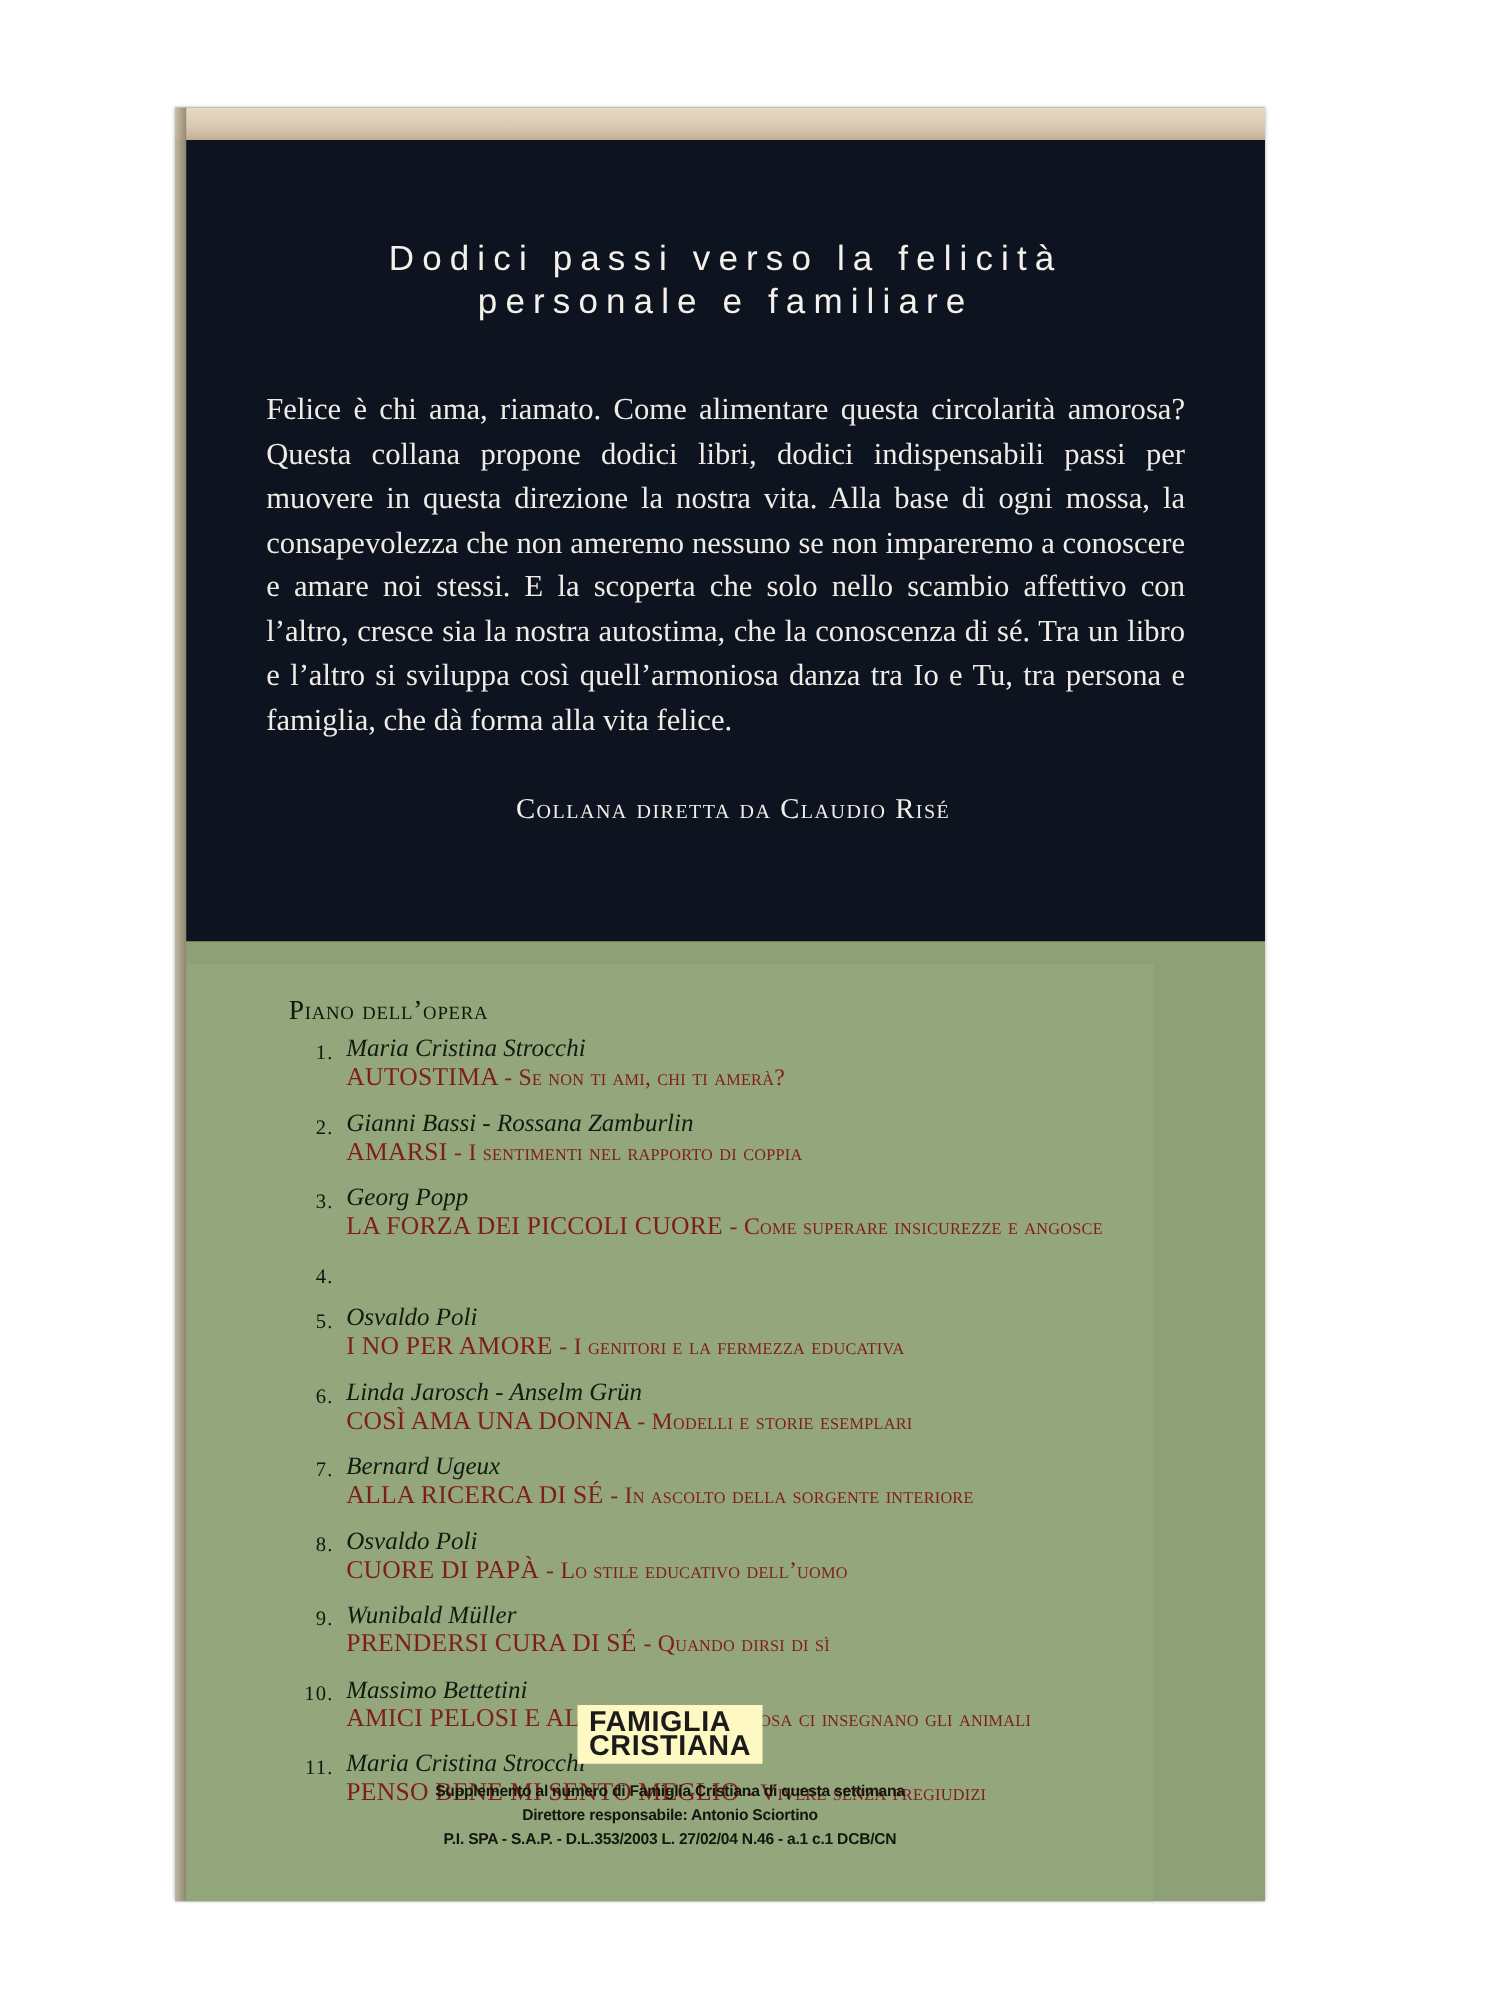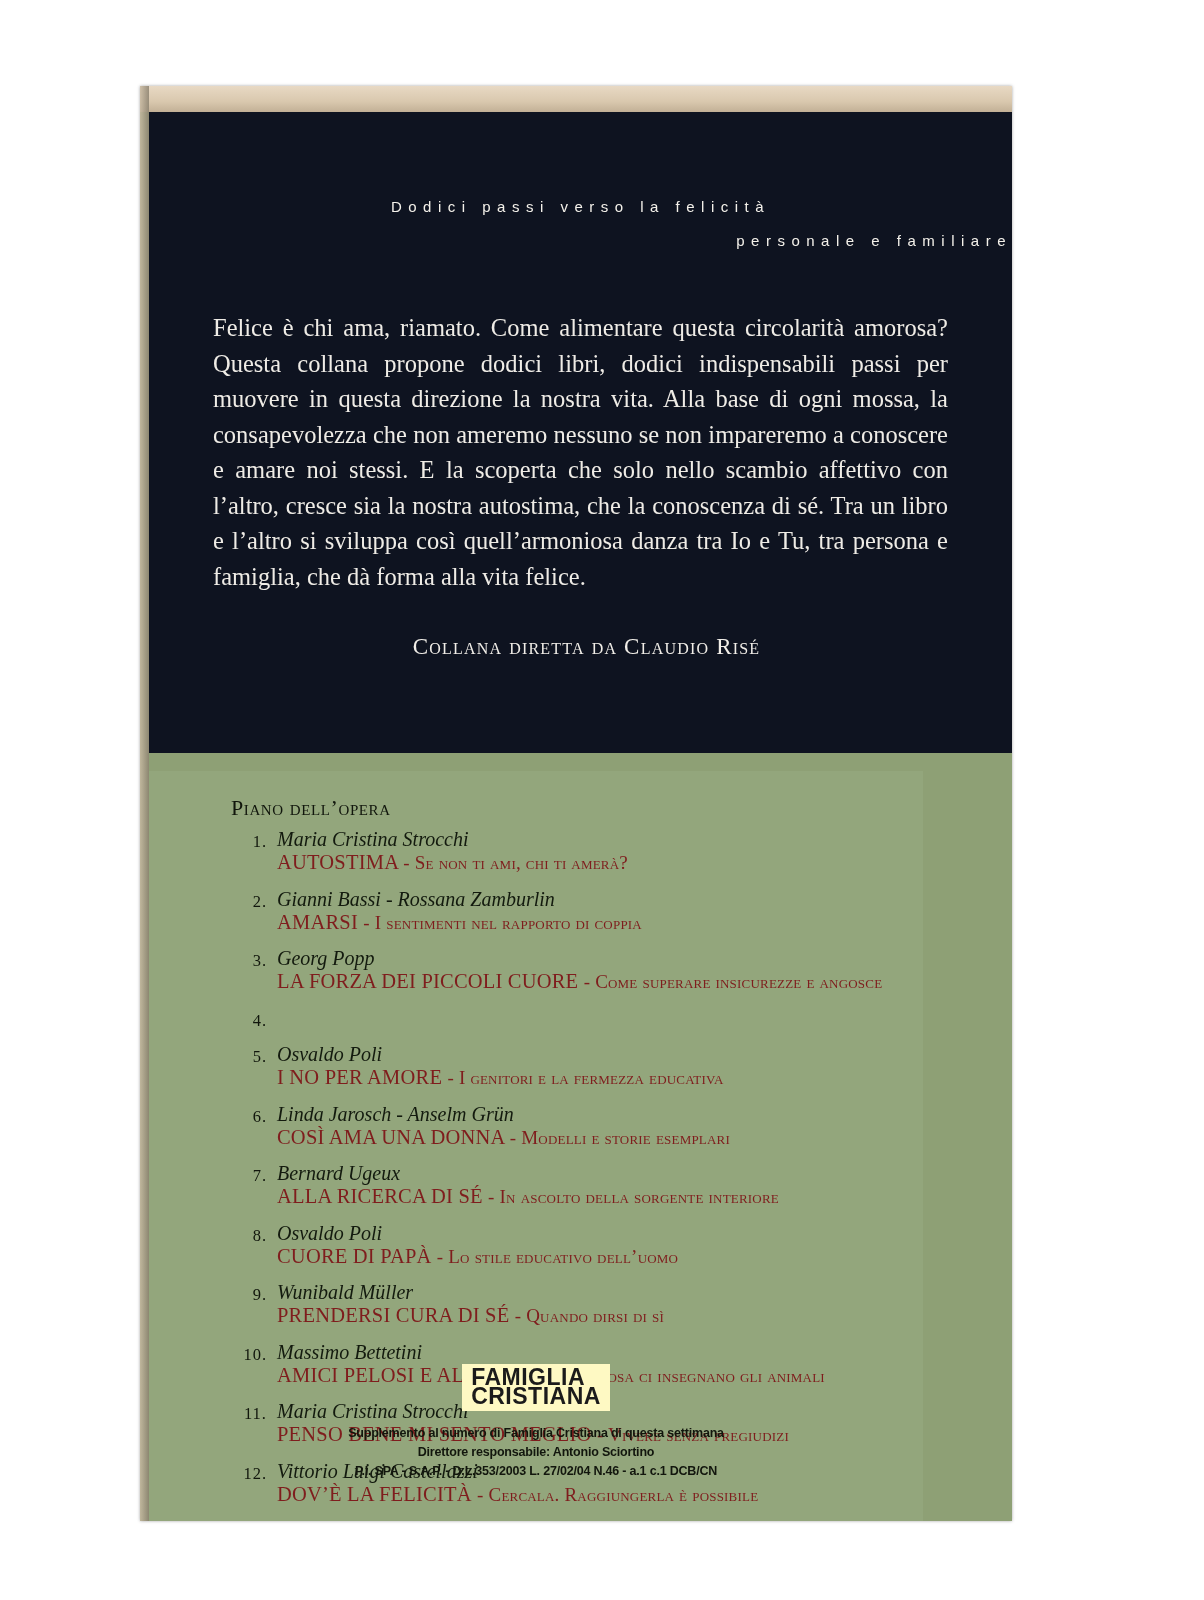--- a/index.html
+++ b/index.html
@@ -52,27 +52,27 @@
     top: 26px;
     width: 863px;
     height: 641px;
     background: #0e1320;
     color: #f2efe9;
   }
   #series-title {
     margin: 78px 0 0 0;
     text-align: center;
     font-family: "Liberation Sans", sans-serif;
-    font-size: 15px;
+    font-size: 28px;
     letter-spacing: 6.5px;
     line-height: 34px;
     font-weight: 400;
     color: #f4f1ea;
   }
-  #series-title .l2 { display:block;text-align:right; }
+  #series-title .l2 { display:block; }
 
   #blurb {
     margin: 52px 64px 0 64px;
     font-family: "Liberation Serif", serif;
     font-size: 24.5px;
     line-height: 35.5px;
     text-align: justify;
     color: #efece6;
   }
   #series-editor {
@@ -274,27 +274,20 @@
       </li>
 
       <li class="plan-item">
         <span class="plan-num">11.</span>
         <span class="plan-body">
           <span class="plan-author">Maria Cristina Strocchi</span><br>
           <span class="plan-title"><span class="big">PENSO BENE MI SENTO MEGLIO</span> <span class="sub">- Vivere senza pregiudizi</span></span>
         </span>
       </li>
 
-      <li class="plan-item">
-        <span class="plan-num">12.</span>
-        <span class="plan-body">
-          <span class="plan-author">Vittorio Luigi Castellazzi</span><br>
-          <span class="plan-title"><span class="big">DOV’È LA FELICITÀ</span> <span class="sub">- Cercala. Raggiungerla è possibile</span></span>
-        </span>
-      </li>
 
     </ul>
 
     <div id="publisher">
       <div id="logo">
         <div>FAMIGLIA</div>
         <div>CRISTIANA</div>
       </div>
       <div id="imprint">
         <div>Supplemento al numero di Famiglia Cristiana di questa settimana</div>

